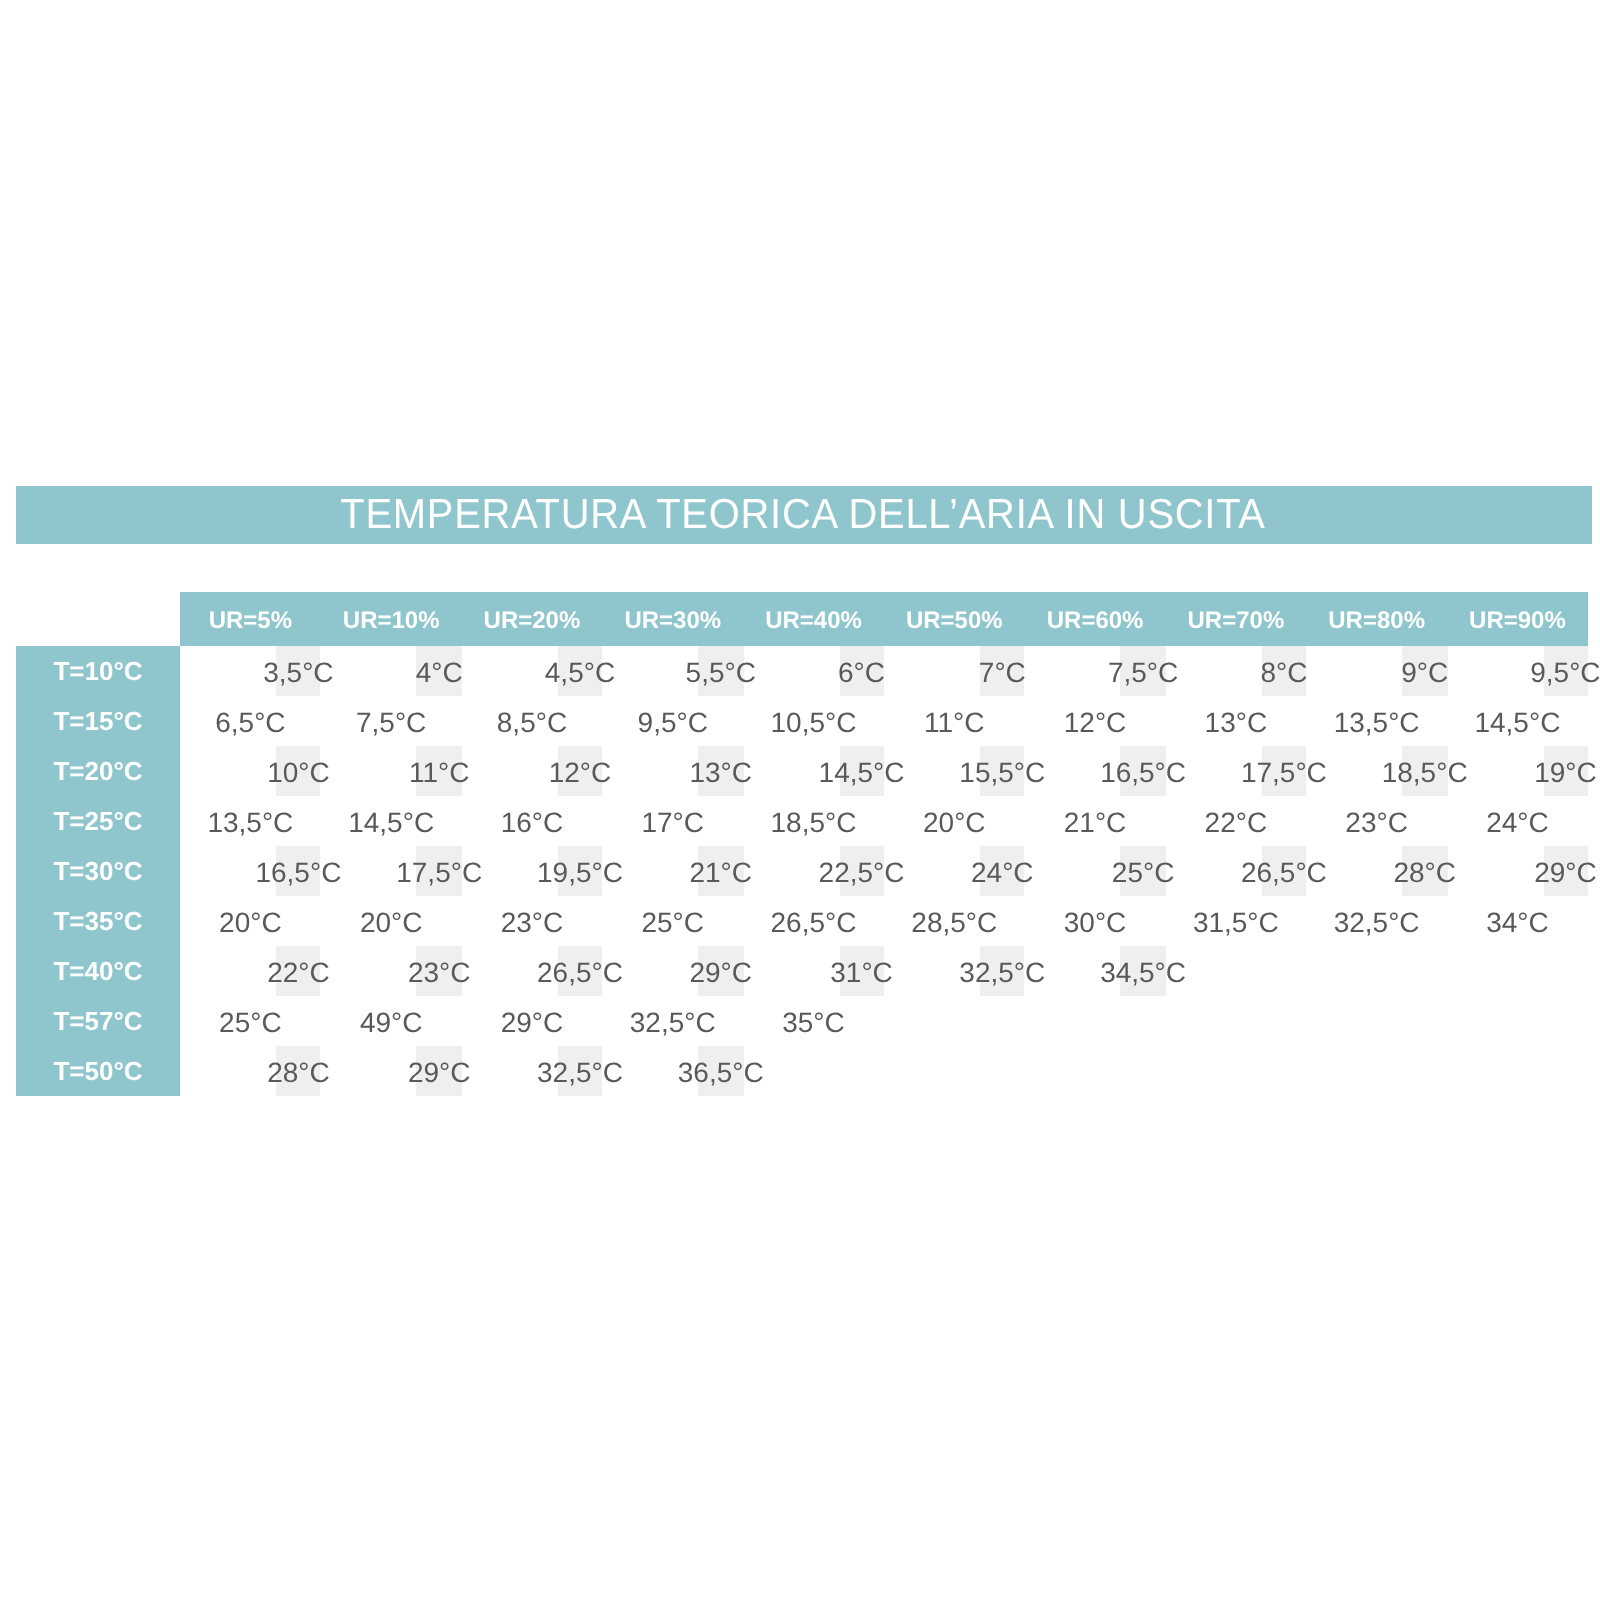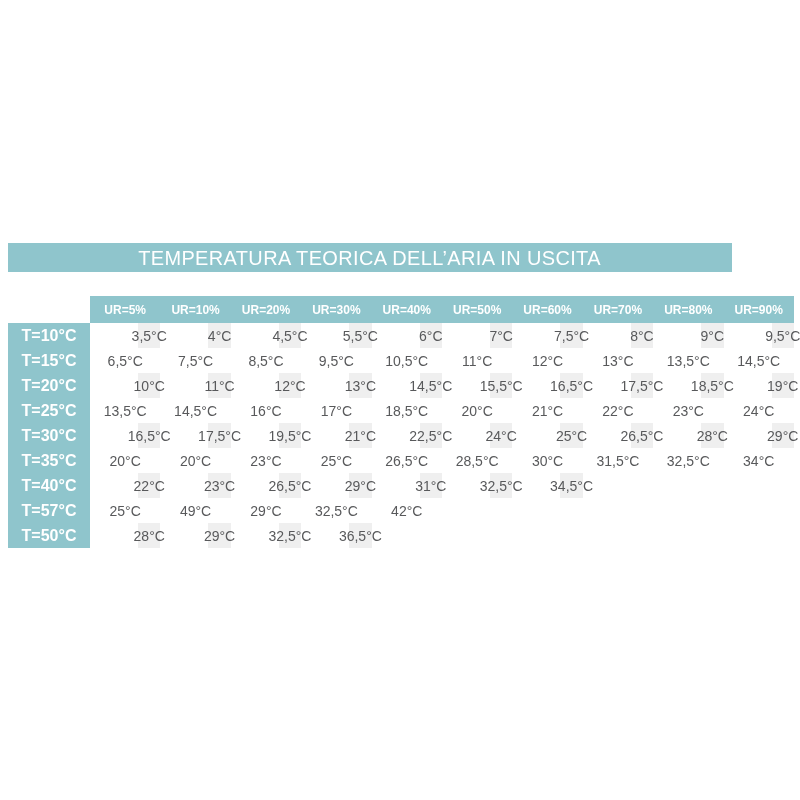--- a/index.html
+++ b/index.html
@@ -13,21 +13,21 @@
   body {
     width: 800px; height: 800px;
     background: #ffffff;
     font-family: "Liberation Sans", sans-serif;
     position: relative;
     overflow: hidden;
   }
   .title-bar {
     position: absolute;
     left: 8px; top: 243px;
-    width: 724px; height: 29px;
+    width: 788px; height: 29px;
     background: var(--teal);
     display: flex; align-items: center; justify-content: center;
   }
   .title-bar .title-text {
     color: var(--header-text);
     font-size: 21px;
     letter-spacing: 0.4px;
     white-space: nowrap;
     transform: scaleX(0.95);
   }
@@ -41,21 +41,21 @@
   .temp-table .grid-row { display: contents; }
   .corner-cell { background: transparent; }
   .col-header, .row-label {
     background: var(--teal);
     color: var(--header-text);
     font-weight: bold;
     font-size: 12px;
     display: flex; align-items: center; justify-content: center;
     white-space: nowrap;
   }
-  .row-label { font-size: 16px; }
+  .row-label { font-size: 13px; }
   .data-cell {
     color: var(--cell-text);
     font-size: 14px;
     display: flex; align-items: center; justify-content: center;
     white-space: nowrap;
   }
   .data-cell.shaded { background: var(--row-alt); margin-left: 48px; }
 </style>
 </head>
 <body>
@@ -66,15 +66,15 @@
 
 <div class="temp-table" id="temp-table">
     <div class="grid-row"><div class="corner-cell"></div><div class="col-header">UR=5%</div><div class="col-header">UR=10%</div><div class="col-header">UR=20%</div><div class="col-header">UR=30%</div><div class="col-header">UR=40%</div><div class="col-header">UR=50%</div><div class="col-header">UR=60%</div><div class="col-header">UR=70%</div><div class="col-header">UR=80%</div><div class="col-header">UR=90%</div></div>
     <div class="grid-row"><div class="row-label">T=10°C</div><div class="data-cell shaded">3,5°C</div><div class="data-cell shaded">4°C</div><div class="data-cell shaded">4,5°C</div><div class="data-cell shaded">5,5°C</div><div class="data-cell shaded">6°C</div><div class="data-cell shaded">7°C</div><div class="data-cell shaded">7,5°C</div><div class="data-cell shaded">8°C</div><div class="data-cell shaded">9°C</div><div class="data-cell shaded">9,5°C</div></div>
     <div class="grid-row"><div class="row-label">T=15°C</div><div class="data-cell">6,5°C</div><div class="data-cell">7,5°C</div><div class="data-cell">8,5°C</div><div class="data-cell">9,5°C</div><div class="data-cell">10,5°C</div><div class="data-cell">11°C</div><div class="data-cell">12°C</div><div class="data-cell">13°C</div><div class="data-cell">13,5°C</div><div class="data-cell">14,5°C</div></div>
     <div class="grid-row"><div class="row-label">T=20°C</div><div class="data-cell shaded">10°C</div><div class="data-cell shaded">11°C</div><div class="data-cell shaded">12°C</div><div class="data-cell shaded">13°C</div><div class="data-cell shaded">14,5°C</div><div class="data-cell shaded">15,5°C</div><div class="data-cell shaded">16,5°C</div><div class="data-cell shaded">17,5°C</div><div class="data-cell shaded">18,5°C</div><div class="data-cell shaded">19°C</div></div>
     <div class="grid-row"><div class="row-label">T=25°C</div><div class="data-cell">13,5°C</div><div class="data-cell">14,5°C</div><div class="data-cell">16°C</div><div class="data-cell">17°C</div><div class="data-cell">18,5°C</div><div class="data-cell">20°C</div><div class="data-cell">21°C</div><div class="data-cell">22°C</div><div class="data-cell">23°C</div><div class="data-cell">24°C</div></div>
     <div class="grid-row"><div class="row-label">T=30°C</div><div class="data-cell shaded">16,5°C</div><div class="data-cell shaded">17,5°C</div><div class="data-cell shaded">19,5°C</div><div class="data-cell shaded">21°C</div><div class="data-cell shaded">22,5°C</div><div class="data-cell shaded">24°C</div><div class="data-cell shaded">25°C</div><div class="data-cell shaded">26,5°C</div><div class="data-cell shaded">28°C</div><div class="data-cell shaded">29°C</div></div>
     <div class="grid-row"><div class="row-label">T=35°C</div><div class="data-cell">20°C</div><div class="data-cell">20°C</div><div class="data-cell">23°C</div><div class="data-cell">25°C</div><div class="data-cell">26,5°C</div><div class="data-cell">28,5°C</div><div class="data-cell">30°C</div><div class="data-cell">31,5°C</div><div class="data-cell">32,5°C</div><div class="data-cell">34°C</div></div>
     <div class="grid-row"><div class="row-label">T=40°C</div><div class="data-cell shaded">22°C</div><div class="data-cell shaded">23°C</div><div class="data-cell shaded">26,5°C</div><div class="data-cell shaded">29°C</div><div class="data-cell shaded">31°C</div><div class="data-cell shaded">32,5°C</div><div class="data-cell shaded">34,5°C</div><div class="data-cell"></div><div class="data-cell"></div><div class="data-cell"></div></div>
-    <div class="grid-row"><div class="row-label">T=57°C</div><div class="data-cell">25°C</div><div class="data-cell">49°C</div><div class="data-cell">29°C</div><div class="data-cell">32,5°C</div><div class="data-cell">42°C</div><div class="data-cell"></div><div class="data-cell"></div><div class="data-cell"></div><div class="data-cell"></div><div class="data-cell"></div></div>
+    <div class="grid-row"><div class="row-label">T=57°C</div><div class="data-cell">25°C</div><div class="data-cell">49°C</div><div class="data-cell">29°C</div><div class="data-cell">32,5°C</div><div class="data-cell">35°C</div><div class="data-cell"></div><div class="data-cell"></div><div class="data-cell"></div><div class="data-cell"></div><div class="data-cell"></div></div>
     <div class="grid-row"><div class="row-label">T=50°C</div><div class="data-cell shaded">28°C</div><div class="data-cell shaded">29°C</div><div class="data-cell shaded">32,5°C</div><div class="data-cell shaded">36,5°C</div><div class="data-cell"></div><div class="data-cell"></div><div class="data-cell"></div><div class="data-cell"></div><div class="data-cell"></div><div class="data-cell"></div></div>
   </div>
 
 </body></html>

